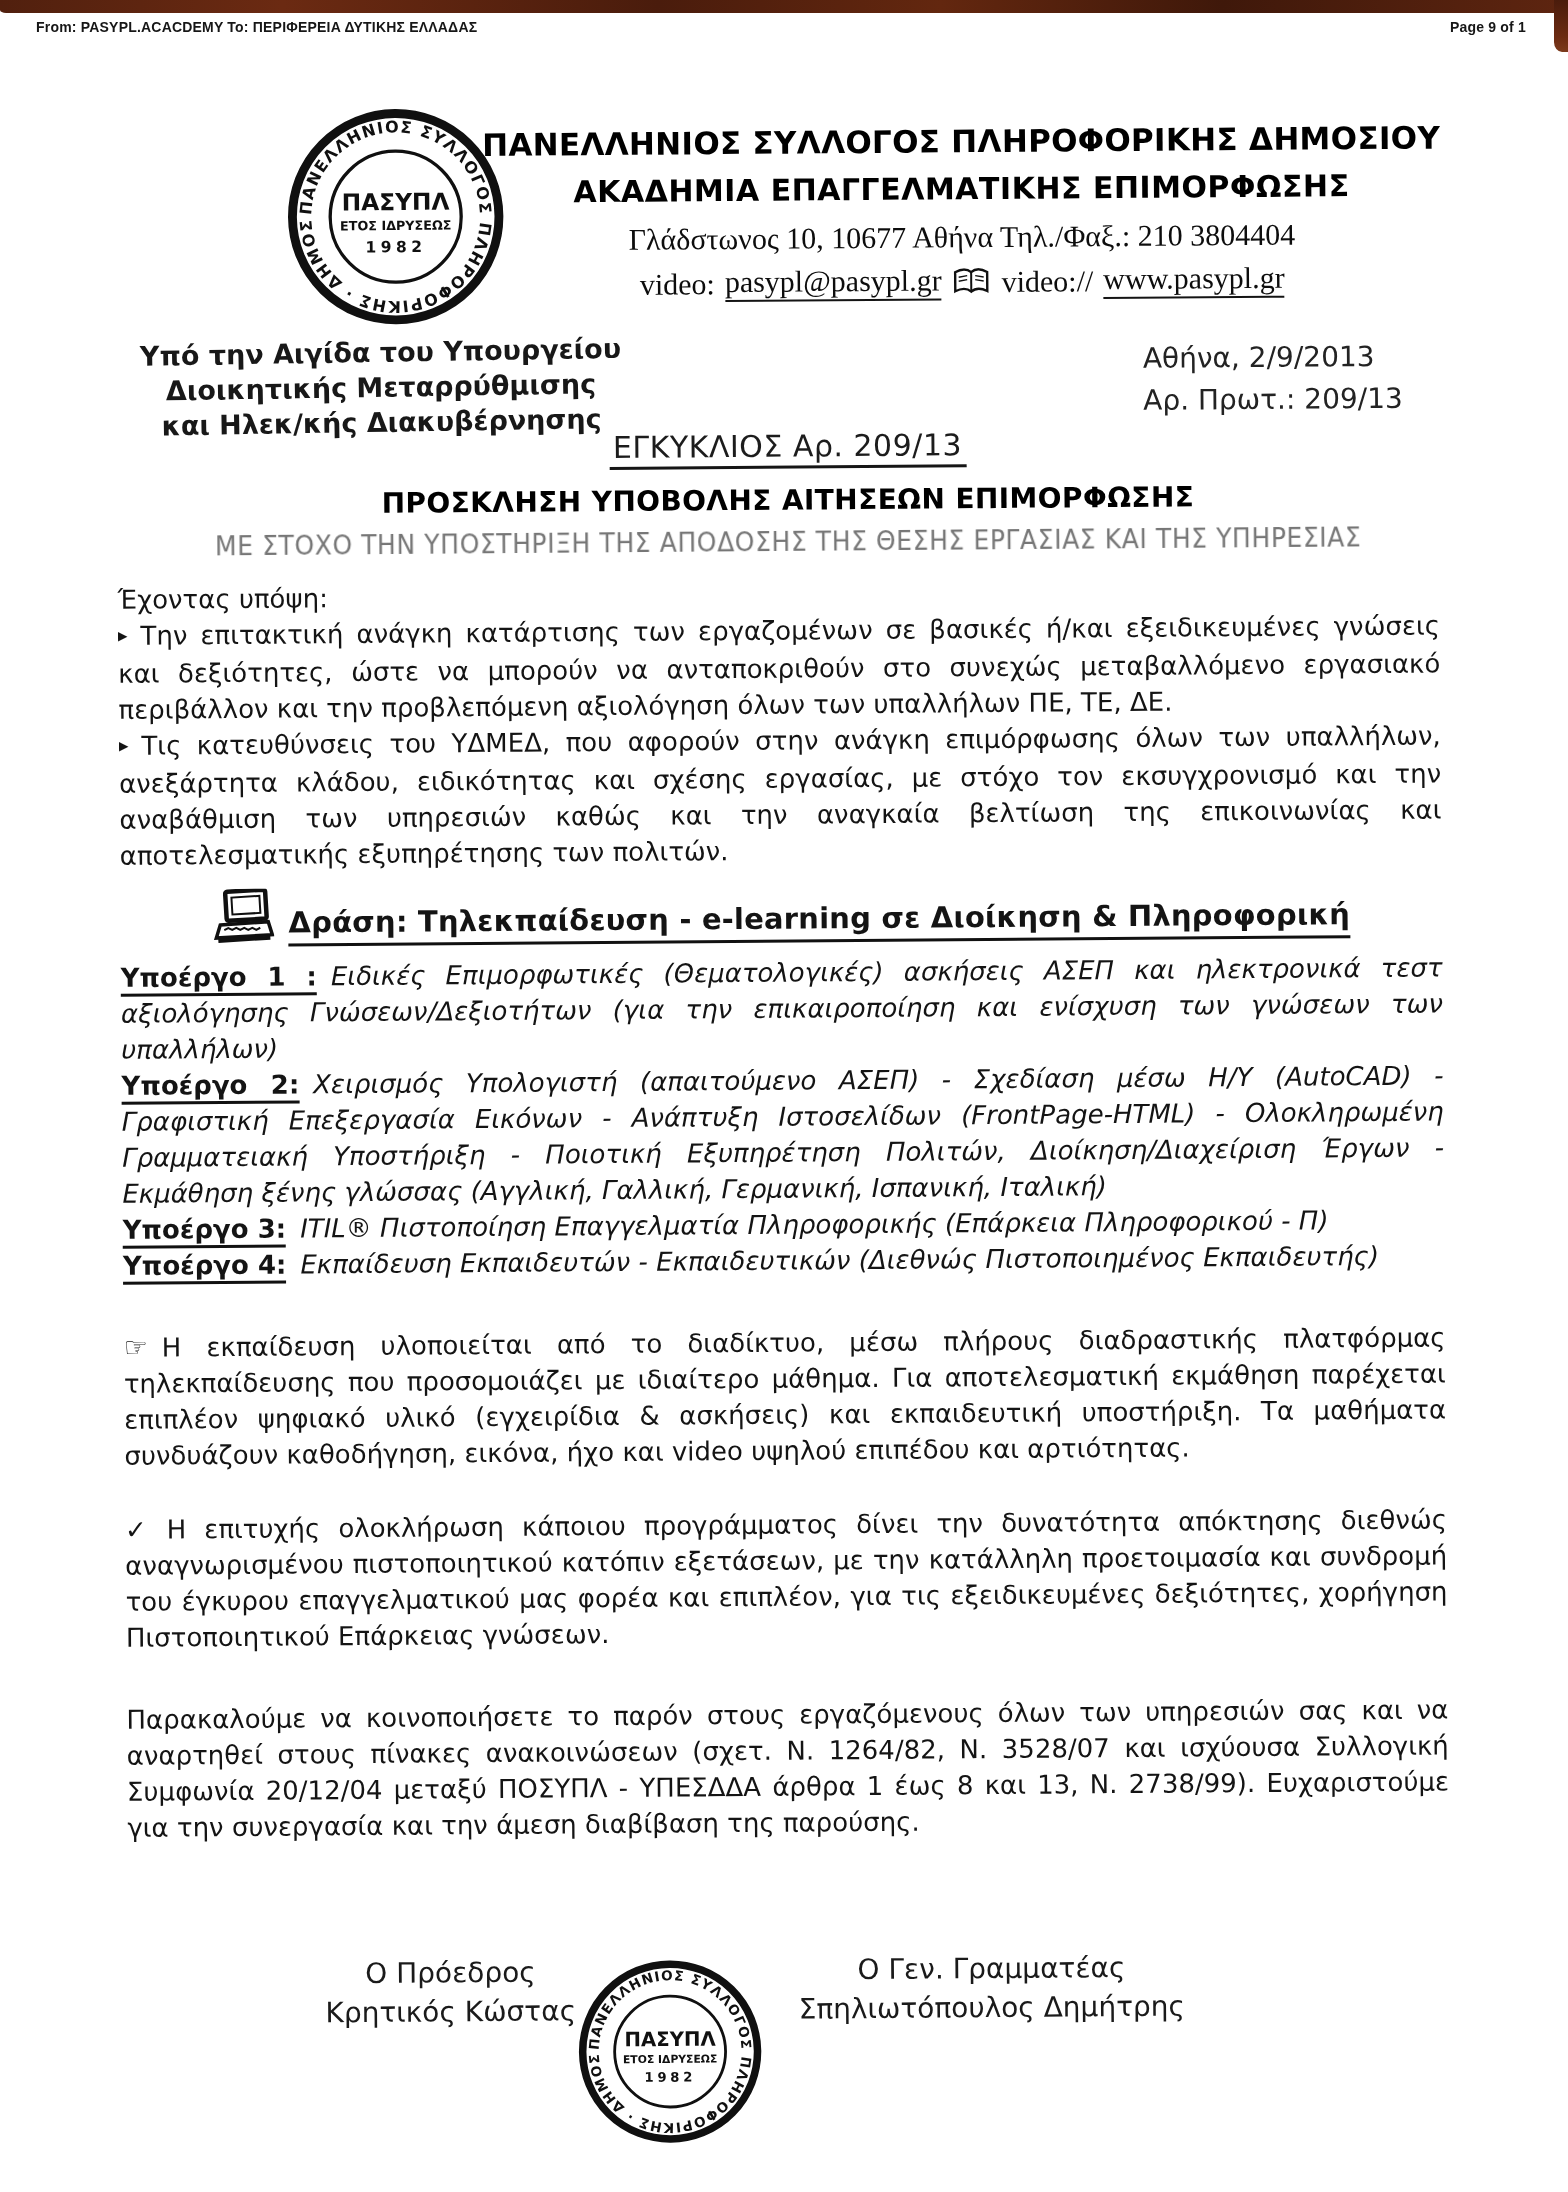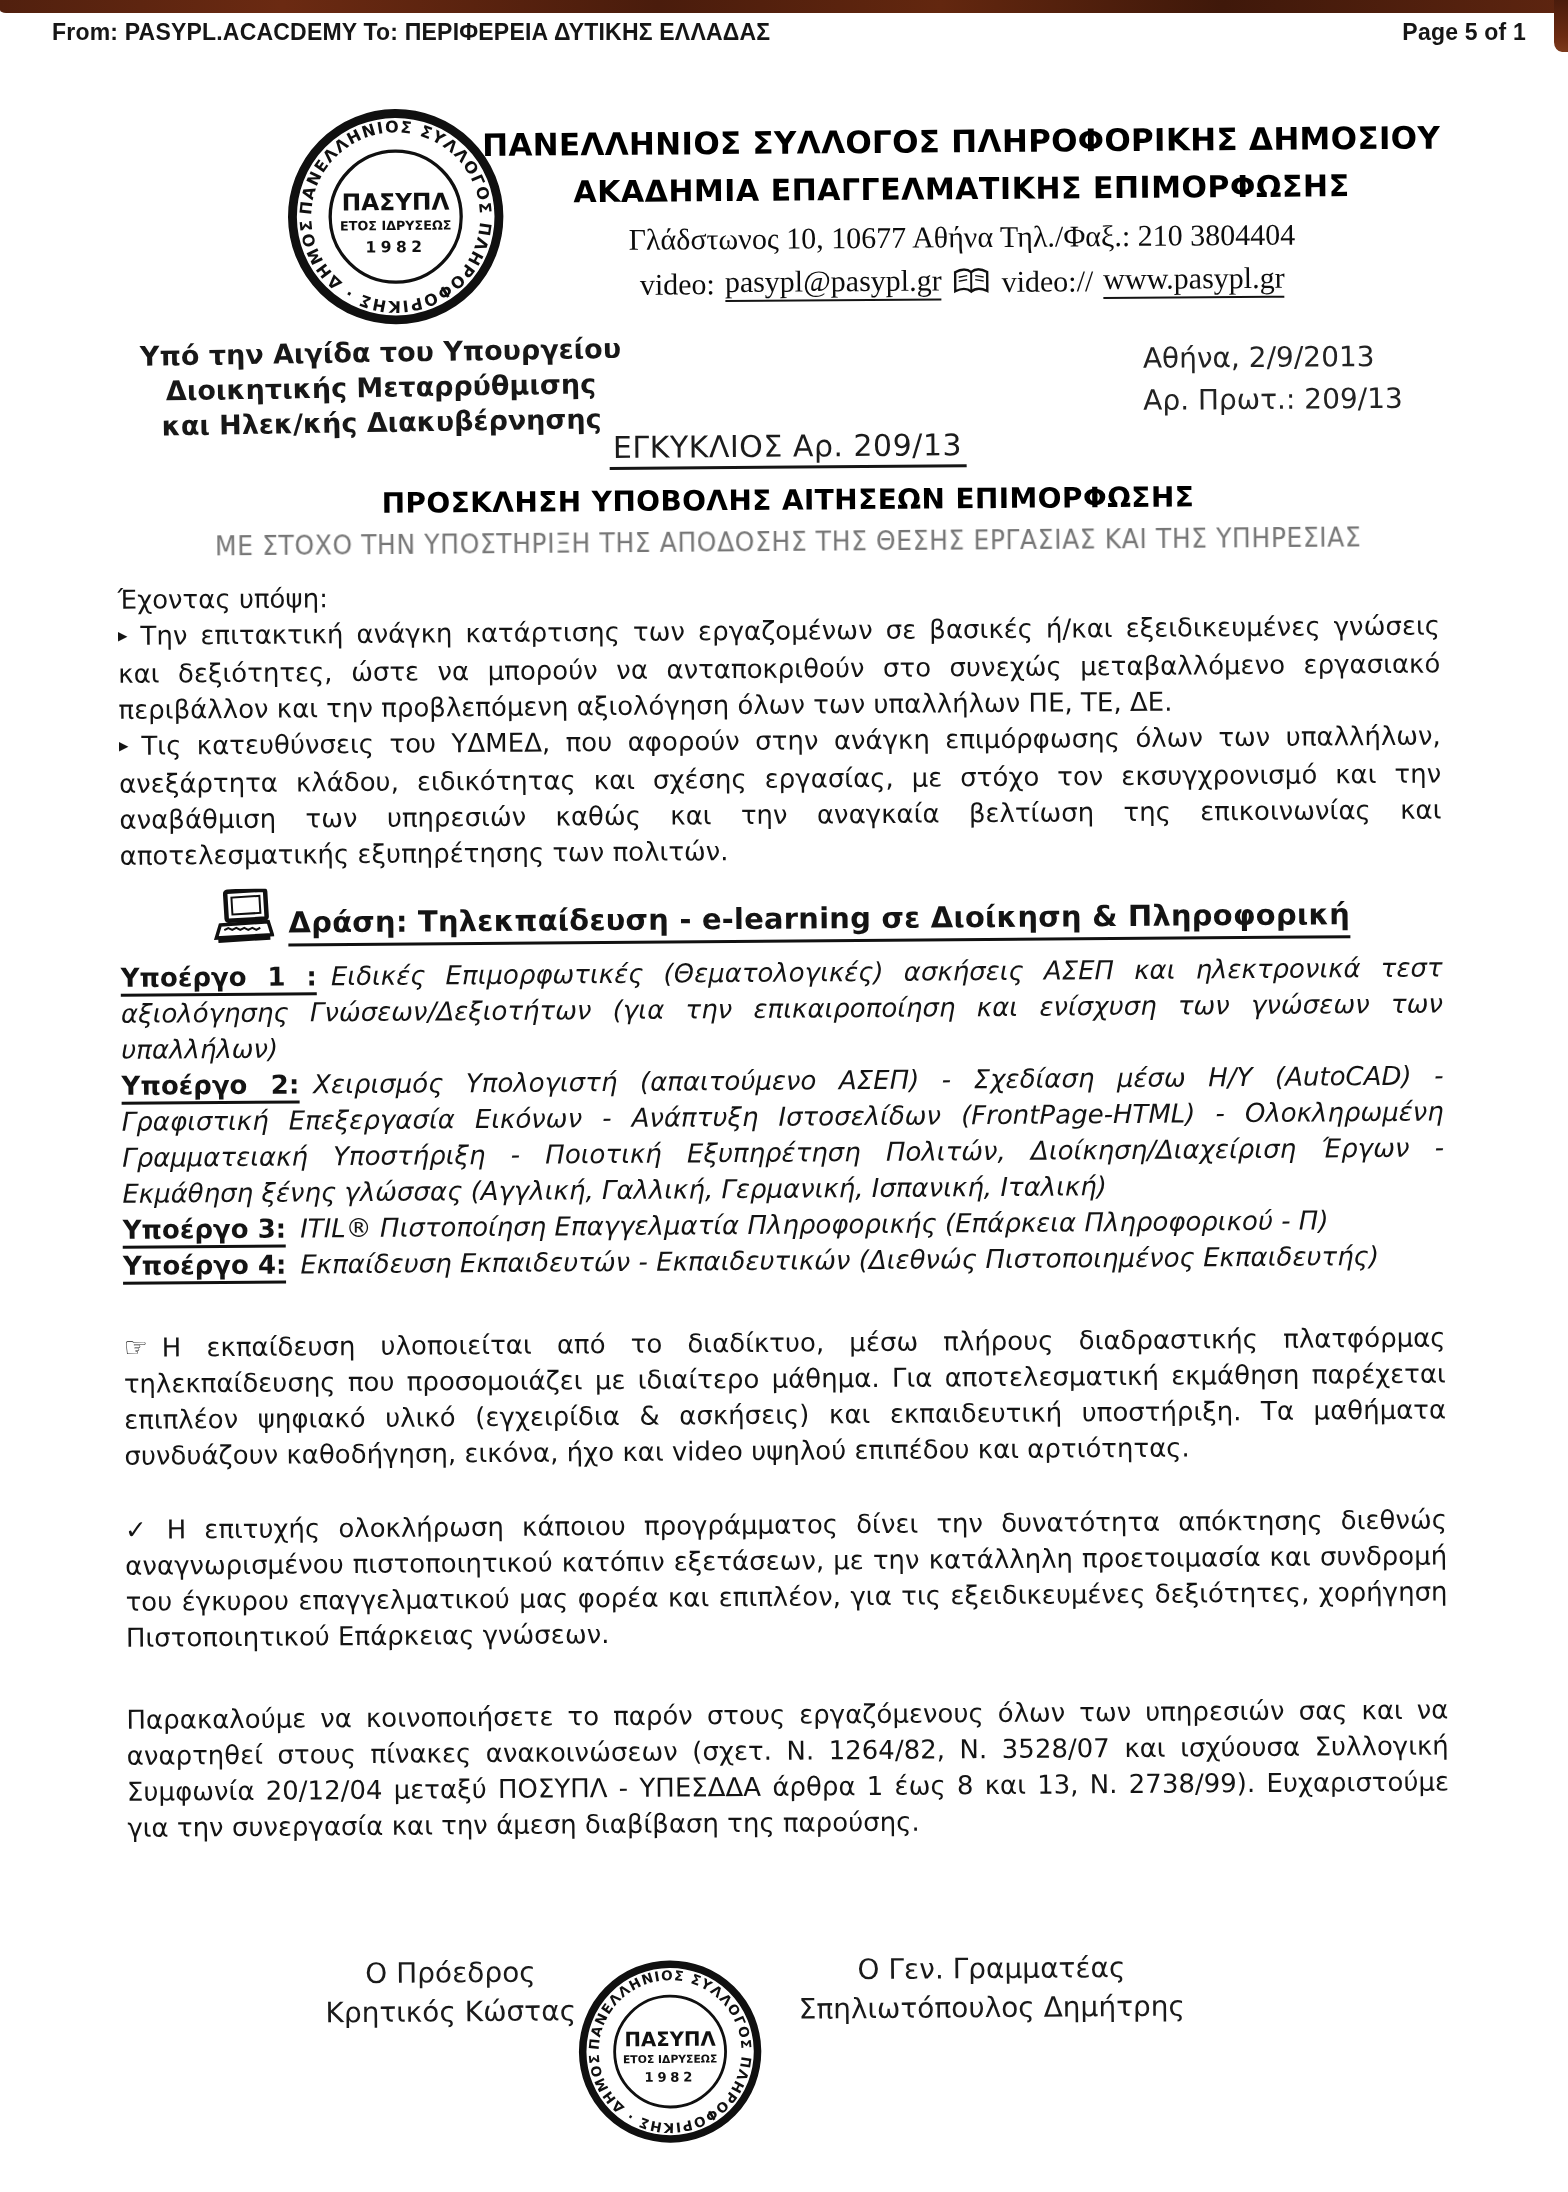--- a/index.html
+++ b/index.html
@@ -13,23 +13,23 @@
     background:linear-gradient(90deg,#51200e 0%,#6b2a12 18%,#4a1c0c 42%,#63270f 60%,#3f180a 78%,#5e2510 100%);
     border-bottom-left-radius:6px 3px;border-bottom-right-radius:4px 2px;
   }
   .scan-bar-right{
     position:absolute;top:0;right:0;width:14px;height:52px;
     background:linear-gradient(180deg,#4a1c0c,#6b2a12 70%,#7c3a1c);
     border-bottom-left-radius:8px 10px;
   }
   
   .fax-header{
-    position:absolute;top:19px;left:52px;right:42px;
+    position:absolute;top:19px;left:36px;right:42px;
     display:flex;justify-content:space-between;
-    font-family:"Liberation Sans",sans-serif;font-weight:bold;font-size:23px;
+    font-family:"Liberation Sans",sans-serif;font-weight:bold;font-size:14px;
     color:#161616;filter:blur(0.3px);letter-spacing:0.2px;
   }
   
   .letter{position:absolute;inset:0;transform:rotate(-0.45deg);transform-origin:55% 0;}
   
   .seal{position:absolute;}
   .seal-top{left:283px;top:102px;width:222px;height:222px;}
   .seal-bottom{left:560px;top:1956px;width:188px;height:188px;}
   .lh-text{position:absolute;left:478px;top:122px;width:964px;text-align:center;}
   .lh-org{font-weight:bold;font-size:31px;color:#000;letter-spacing:0.3px;line-height:40px;}
@@ -71,21 +71,21 @@
 </head>
 <body>
 
 <div class="page">
 
   <div class="scan-bar-top"></div>
   <div class="scan-bar-right"></div>
 
   <div class="fax-header">
     <span>From: PASYPL.ACACDEMY  To: ΠΕΡΙΦΕΡΕΙΑ ΔΥΤΙΚΗΣ ΕΛΛΑΔΑΣ</span>
-    <span>Page 5 of 1</span>
+    <span>Page 9 of 1</span>
   </div>
 
   <div class="letter">
 
     <svg class="seal seal-top" viewBox="0 0 200 200">
       <circle cx="100" cy="100" r="93" fill="none" stroke="#101010" stroke-width="8"></circle>
       <circle cx="100" cy="100" r="59" fill="none" stroke="#101010" stroke-width="3"></circle>
       <defs>
         <path id="sealArcA" d="M 24,100 A 76,76 0 1 1 176,100 A 76,76 0 1 1 24,100" fill="none"></path>
       </defs>

